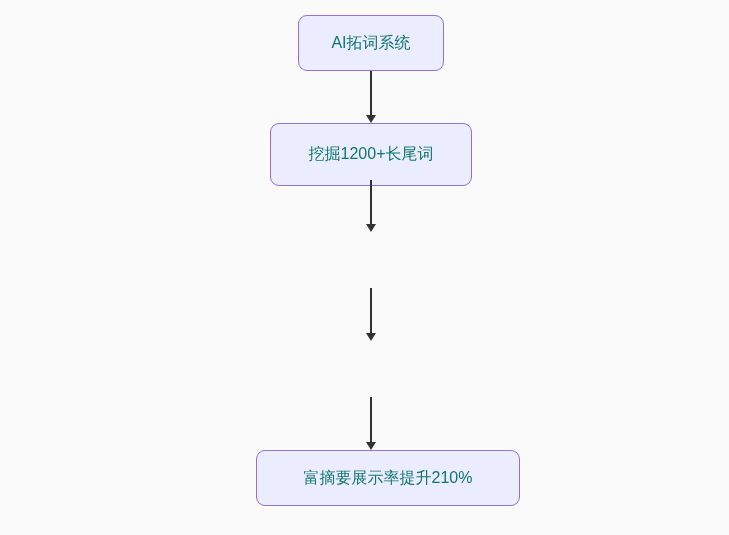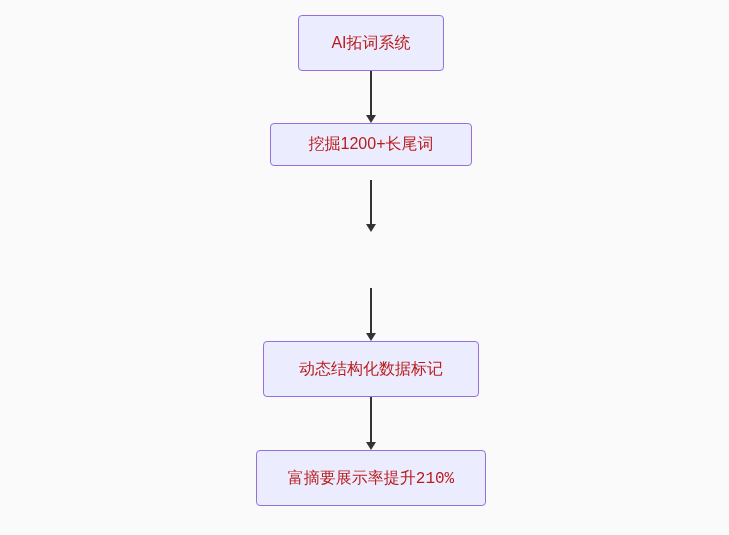--- a/index.html
+++ b/index.html
@@ -13,22 +13,22 @@
     width: 729px;
     height: 535px;
     background: #fafafa;
     overflow: hidden;
   }
   .flow-node {
     position: absolute;
     box-sizing: border-box;
     background: #ececff;
     border: 1px solid #9370db;
-    border-radius: 4px;
-    color: #b91c1c;
+    border-radius: 9px;
+    color: #0f766e;
     font-size: 16px;
     display: flex;
     align-items: center;
     justify-content: center;
     text-align: center;
     white-space: nowrap;
   }
   .flow-arrow {
     position: absolute;
     width: 2px;
@@ -40,24 +40,24 @@
     left: -4px;
     bottom: -8px;
     width: 0;
     height: 0;
     border-left: 5px solid transparent;
     border-right: 5px solid transparent;
     border-top: 8px solid #333333;
   }
   
   .n0 { left: 298px; top: 15px;  width: 146px; height: 56px; }
-  .n1 { left: 270px; top: 123px; width: 202px; height: 43px; }
+  .n1 { left: 270px; top: 123px; width: 202px; height: 63px; }
   .n2 { left: 260px; top: 232px; width: 222px; height: 56px; }
   .n3 { left: 263px; top: 341px; width: 216px; height: 56px; }
-  .n4 { left: 256px; top: 450px; width: 230px; height: 56px; font-family: Liberation Mono, monospace; }
+  .n4 { left: 256px; top: 450px; width: 264px; height: 56px; }
   
   .a0 { left: 370px; top: 71px;  height: 44px; }
   .a1 { left: 370px; top: 180px; height: 44px; }
   .a2 { left: 370px; top: 288px; height: 45px; }
   .a3 { left: 370px; top: 397px; height: 45px; }
 </style>
 </head>
 <body>
 
 <div class="canvas">
@@ -70,23 +70,20 @@
 
   <div class="flow-node n1">
     <span>挖掘1200+长尾词</span>
   </div>
 
   <div class="flow-arrow a1"></div>
 
 
   <div class="flow-arrow a2"></div>
 
-  <div class="flow-node n3">
-    <span>动态结构化数据标记</span>
-  </div>
 
   <div class="flow-arrow a3"></div>
 
   <div class="flow-node n4">
     <span>富摘要展示率提升210%</span>
   </div>
 
 </div>
 
 </body></html>

